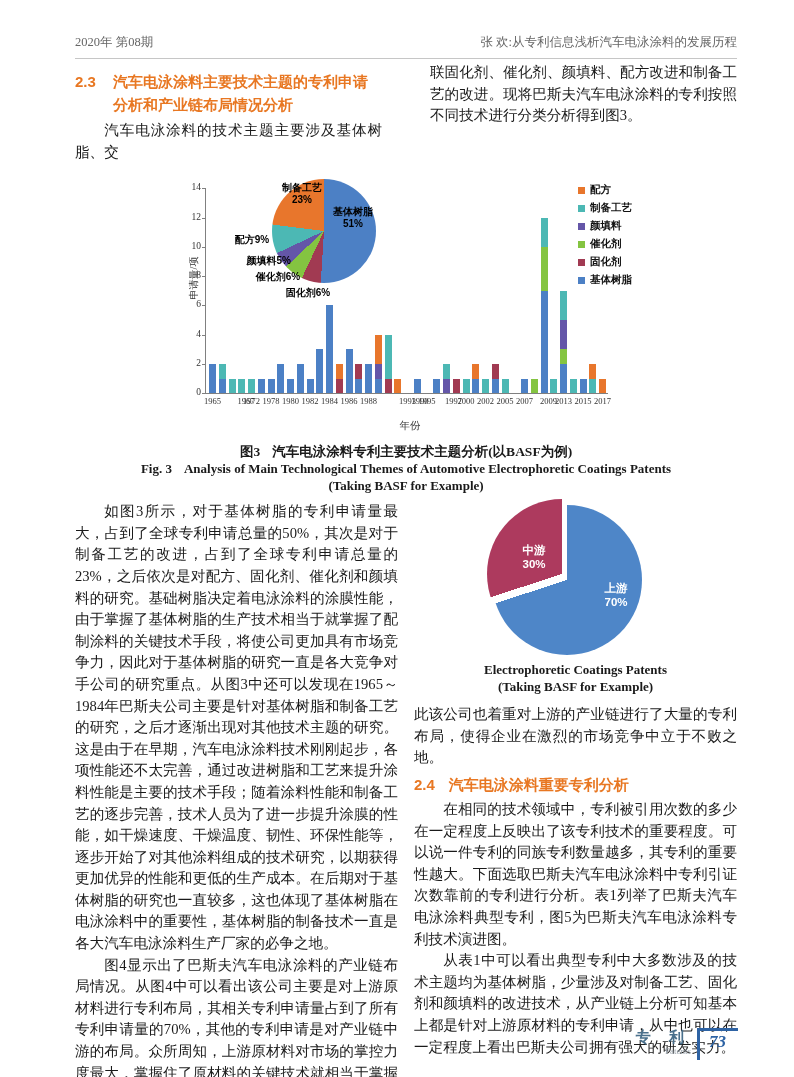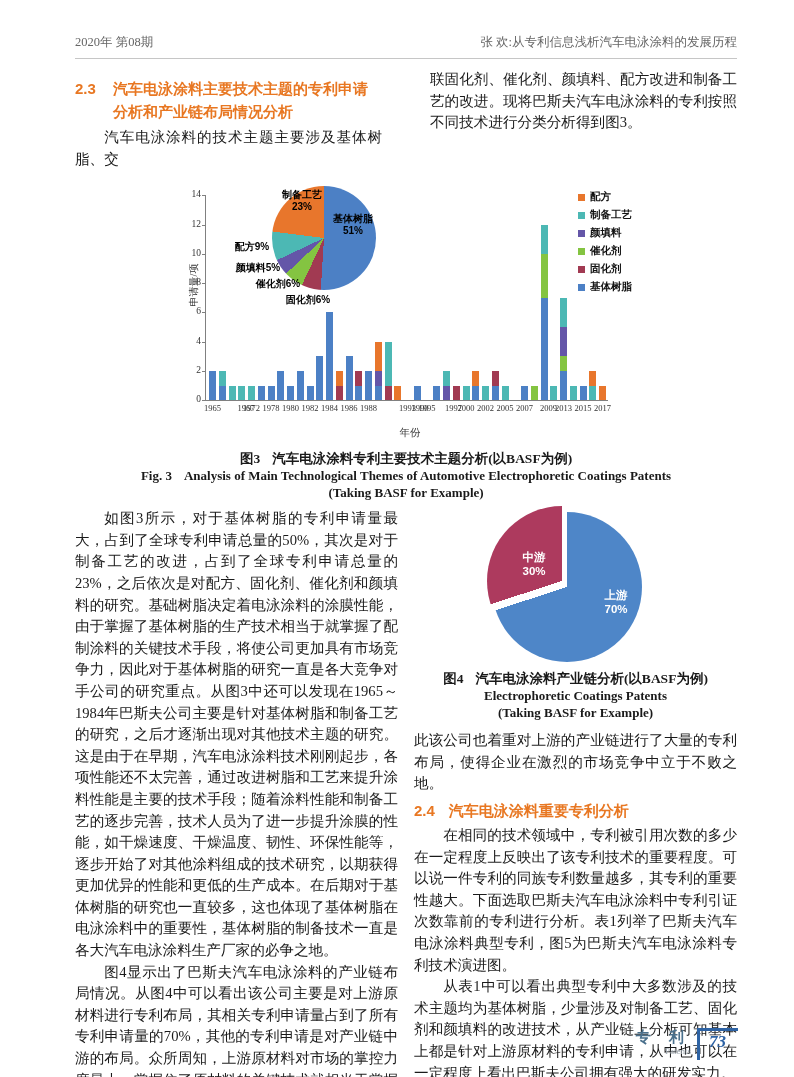--- a/index.html
+++ b/index.html
@@ -70,21 +70,21 @@
 </head>
 <body>
 
 <div class="page">
 
   <div class="page-header">
     <span>2020年 第08期</span>
     <span>张 欢:从专利信息浅析汽车电泳涂料的发展历程</span>
   </div>
 
-  <div class="cols" style="margin-top:8px;gap:48px;">
+  <div class="cols" style="margin-top:1px;gap:48px;">
     <div class="col">
       <div class="sec-head">
         <span class="num">2.3</span>
         <span class="tit">汽车电泳涂料主要技术主题的专利申请分析和产业链布局情况分析</span>
       </div>
       <p class="body-par indent">汽车电泳涂料的技术主题主要涉及基体树脂、交</p>
     </div>
     <div class="col">
       <p class="body-par" style="margin-top:2px;">联固化剂、催化剂、颜填料、配方改进和制备工艺的改进。现将巴斯夫汽车电泳涂料的专利按照不同技术进行分类分析得到图3。</p>
     </div>
@@ -196,21 +196,21 @@
         </div>
       </div>
     <div id="fig3-pie">
       <div id="inset-circle" style="background: conic-gradient(rgb(76, 128, 197) 0deg, rgb(76, 128, 197) 183.6deg, rgb(161, 58, 82) 183.6deg, rgb(161, 58, 82) 205.2deg, rgb(132, 196, 65) 205.2deg, rgb(132, 196, 65) 226.8deg, rgb(100, 86, 168) 226.8deg, rgb(100, 86, 168) 244.8deg, rgb(76, 184, 180) 244.8deg, rgb(76, 184, 180) 277.2deg, rgb(232, 118, 44) 277.2deg, rgb(232, 118, 44) 360deg);"></div>
     <div class="pie-lab" style="left: 97px; top: 31px; width: 62px;">
           <div>基体树脂</div>
           <div>51%</div>
         </div>
         <div class="pie-lab" style="left: 48px; top: 112px; width: 70px;">固化剂6%</div>
         <div class="pie-lab" style="left: 18px; top: 96px; width: 70px;">催化剂6%</div>
-        <div class="pie-lab" style="left: 0px; top: 80px; width: 66px;">颜填料5%</div>
+        <div class="pie-lab" style="left: 0px; top: 80px; width: 66px; text-align: right;">颜填料5%</div>
         <div class="pie-lab" style="left: 2px; top: 59px; width: 50px;">配方9%</div>
         <div class="pie-lab" style="left: 44px; top: 7px; width: 66px;">
           <div>制备工艺</div>
           <div>23%</div>
         </div>
       </div>
   <div class="ytick" style="top: 212px;">0</div>
       <div class="ymark" style="top: 218px;"></div>
       <div class="ytick" style="top: 182.72px;">2</div>
       <div class="ymark" style="top: 188.72px;"></div>
@@ -249,23 +249,20 @@
           <div class="f4-lab" style="left: 176px; top: 78px;">
             <div>上游</div>
             <div>70%</div>
           </div>
           <div class="f4-lab" style="left: 94px; top: 40px;">
             <div>中游</div>
             <div>30%</div>
           </div>
         </div>
       <div class="fig4-caps">
-        <div class="cap-cn" style="margin-top:2px;">
-          <span class="cap-lab">图4</span><span>汽车电泳涂料产业链分析(以BASF为例)</span>
-        </div>
         <div class="cap-en">Electrophoretic Coatings Patents</div>
         <div class="cap-en">(Taking BASF for Example)</div>
       </div>
 
       <p class="body-par" style="margin-top:9px;">此该公司也着重对上游的产业链进行了大量的专利布局，使得企业在激烈的市场竞争中立于不败之地。</p>
       <div class="sec-head-inline">
         <span class="num">2.4</span><span>汽车电泳涂料重要专利分析</span>
       </div>
       <p class="body-par indent">在相同的技术领域中，专利被引用次数的多少在一定程度上反映出了该专利技术的重要程度。可以说一件专利的同族专利数量越多，其专利的重要性越大。下面选取巴斯夫汽车电泳涂料中专利引证次数靠前的专利进行分析。表1列举了巴斯夫汽车电泳涂料典型专利，图5为巴斯夫汽车电泳涂料专利技术演进图。</p>
       <p class="body-par indent">从表1中可以看出典型专利中大多数涉及的技术主题均为基体树脂，少量涉及对制备工艺、固化剂和颜填料的改进技术，从产业链上分析可知基本上都是针对上游原材料的专利申请，从中也可以在一定程度上看出巴斯夫公司拥有强大的研发实力。</p>

